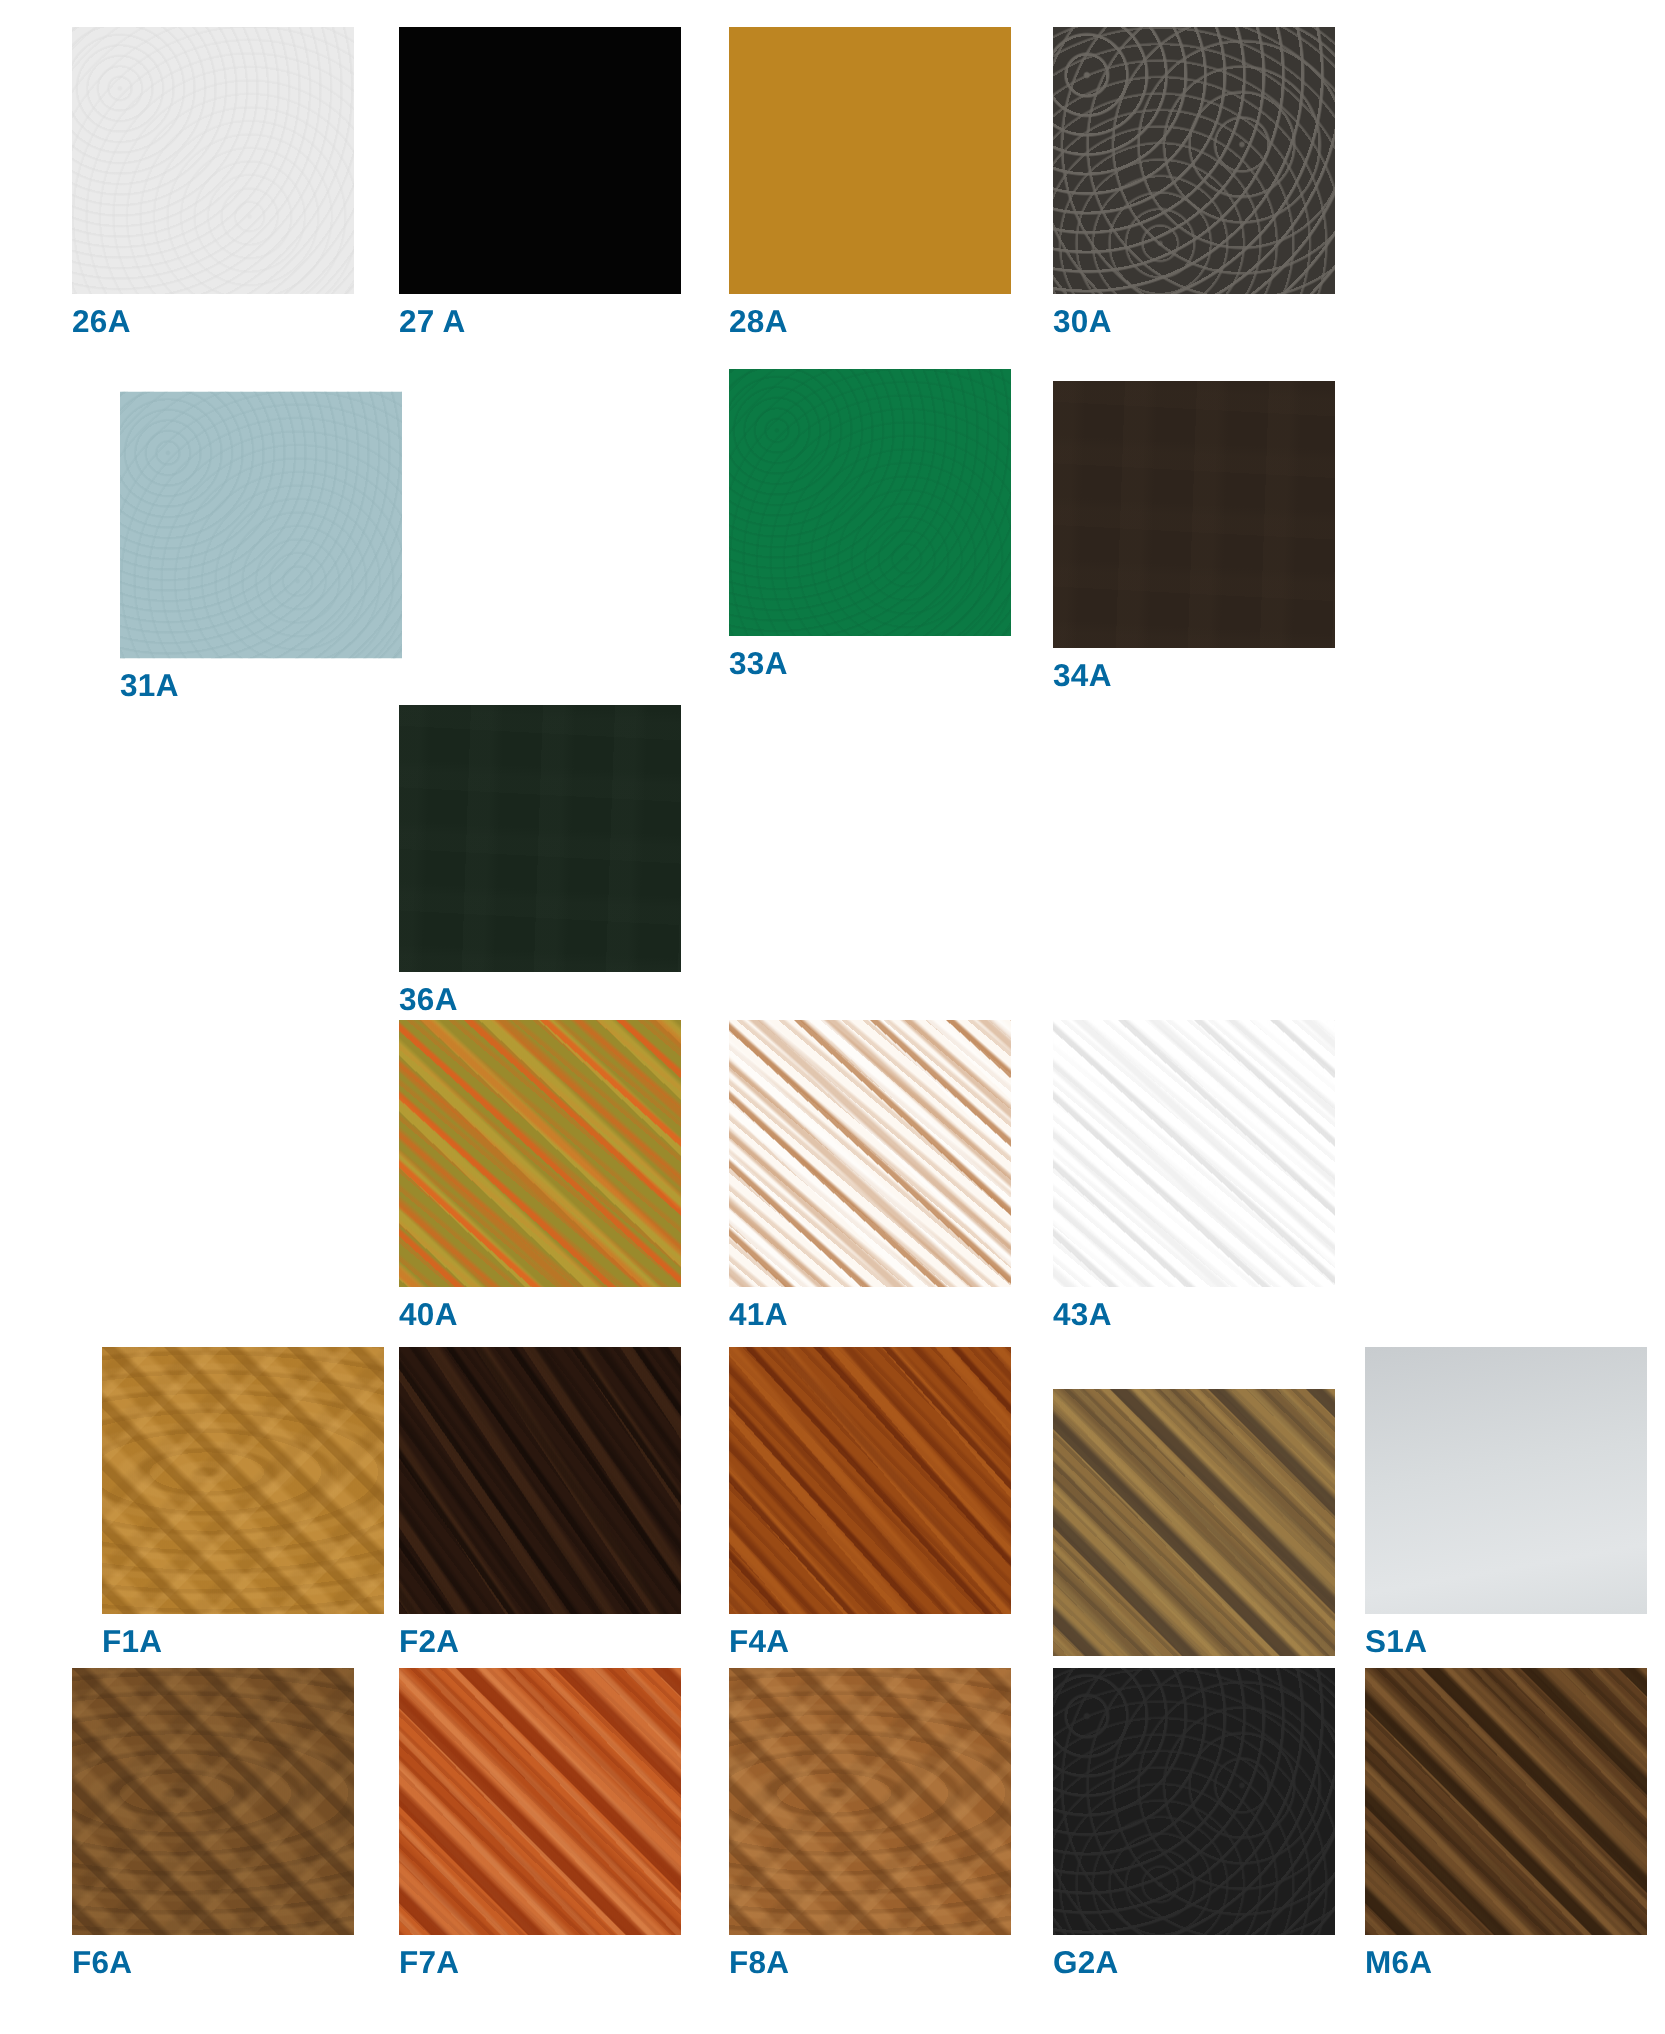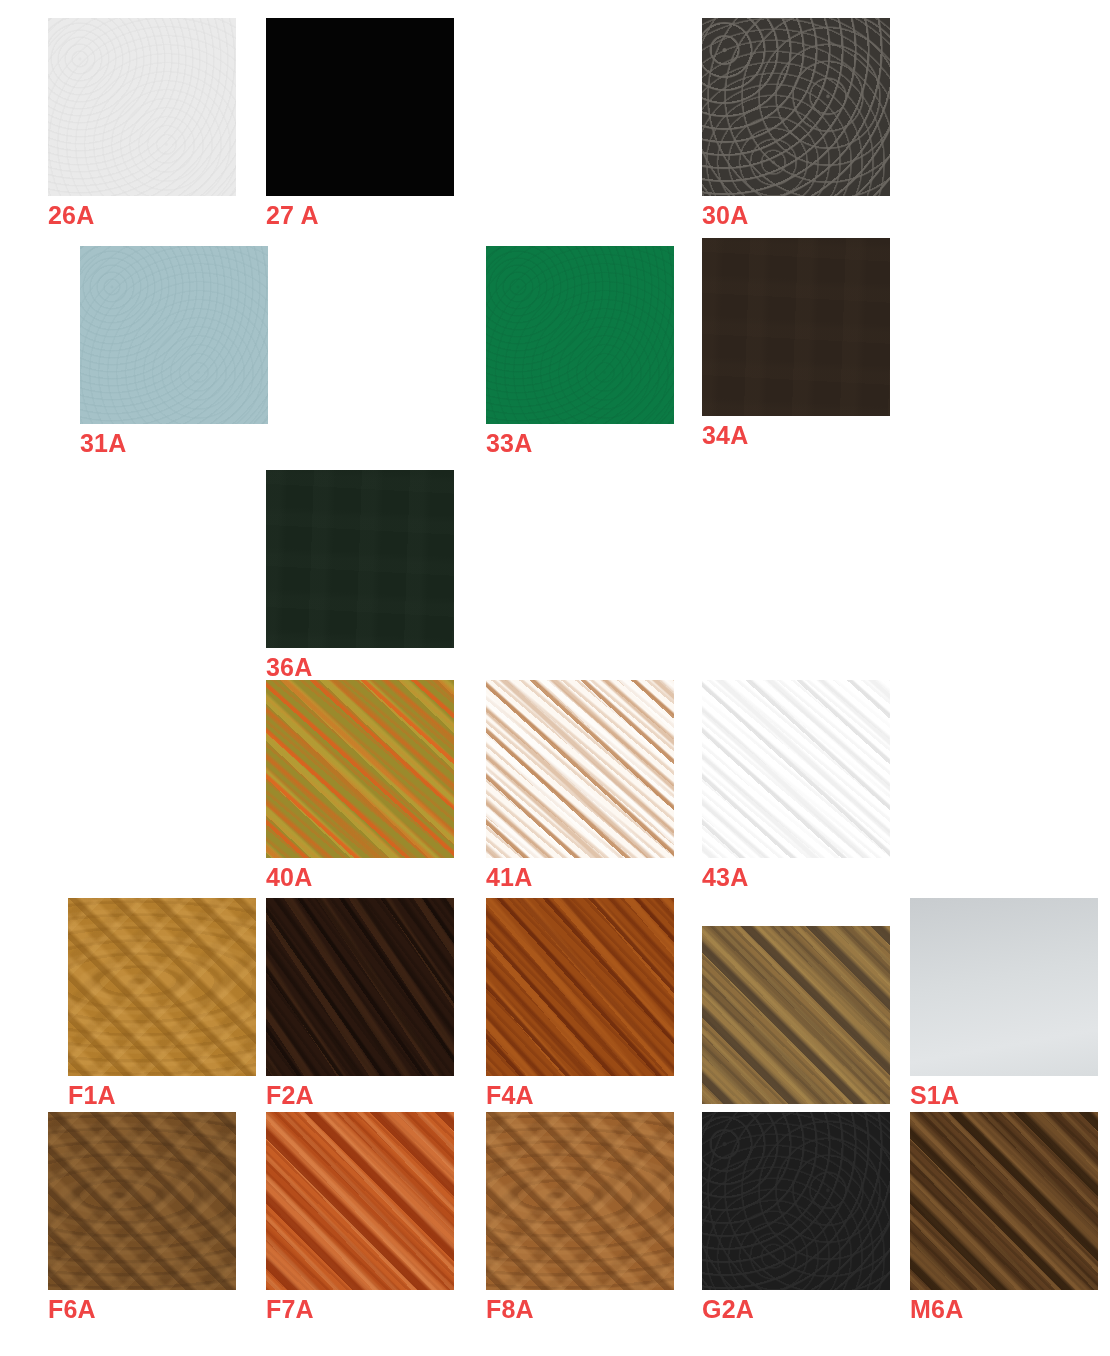--- a/index.html
+++ b/index.html
@@ -39,23 +39,23 @@
     width: 160%;
     height: 160%;
   }
   .swatch-chip .speckle {
     position: absolute;
     inset: 0;
   }
   .swatch-label {
     margin-top: 6px;
     font-family: "Liberation Sans", sans-serif;
-    font-size: 25px;
+    font-size: 21px;
     font-weight: bold;
-    color: #ef4444;
+    color: #0369a1;
     letter-spacing: 0.2px;
     line-height: 26px;
     white-space: nowrap;
   }
 </style>
 </head>
 <body>
 
 <div id="swatch-sheet">
     <div class="swatch-cell" style="left: 48px; top: 18px;">
@@ -64,42 +64,48 @@
         <div class="speckle" style="background-image: repeating-radial-gradient(circle at 17% 23%, rgba(220, 220, 220, 0.45) 0px, rgba(220, 220, 220, 0.45) 1px, rgba(220, 220, 220, 0) 2px, rgba(220, 220, 220, 0) 7px), repeating-radial-gradient(circle at 63% 71%, rgba(220, 220, 220, 0.35) 0px, rgba(220, 220, 220, 0.35) 1px, rgba(220, 220, 220, 0) 2px, rgba(220, 220, 220, 0) 9px);"></div>
       </div>
       <div class="swatch-label">26A</div>
     </div>
     <div class="swatch-cell" style="left: 266px; top: 18px;">
       <div class="swatch-chip" style="width: 188px; height: 178px;">
         <div class="base" style="background: rgb(4, 4, 4);"></div>
       </div>
       <div class="swatch-label">27 A</div>
     </div>
+    <div class="swatch-cell" style="left: 486px; top: 18px;">
+      <div class="swatch-chip" style="width: 188px; height: 178px;">
+        <div class="base" style="background: rgb(189, 133, 34);"></div>
+      </div>
+      <div class="swatch-label">28A</div>
+    </div>
     <div class="swatch-cell" style="left: 702px; top: 18px;">
       <div class="swatch-chip" style="width: 188px; height: 178px;">
         <div class="base" style="background: rgb(58, 55, 51);"></div>
         <div class="speckle" style="background-image: repeating-radial-gradient(circle at 12% 18%, rgba(107, 103, 97, 0.95) 0px, rgba(107, 103, 97, 0.95) 1.4px, rgba(107, 103, 97, 0) 2.6px, rgba(107, 103, 97, 0) 13px), repeating-radial-gradient(circle at 67% 44%, rgba(107, 103, 97, 0.8) 0px, rgba(107, 103, 97, 0.8) 1.2px, rgba(107, 103, 97, 0) 2.4px, rgba(107, 103, 97, 0) 17px), repeating-radial-gradient(circle at 38% 81%, rgba(107, 103, 97, 0.7) 0px, rgba(107, 103, 97, 0.7) 1px, rgba(107, 103, 97, 0) 2.2px, rgba(107, 103, 97, 0) 11px);"></div>
       </div>
       <div class="swatch-label">30A</div>
     </div>
-    <div class="swatch-cell" style="left: 48px; top: 246px; padding-left: 32px;">
+    <div class="swatch-cell" style="left: 48px; top: 261px; padding-left: 32px;">
       <div class="swatch-chip" style="width: 188px; height: 178px;">
         <div class="base" style="background: rgb(165, 194, 200);"></div>
         <div class="speckle" style="background-image: repeating-radial-gradient(circle at 17% 23%, rgba(150, 181, 187, 0.45) 0px, rgba(150, 181, 187, 0.45) 1px, rgba(150, 181, 187, 0) 2px, rgba(150, 181, 187, 0) 7px), repeating-radial-gradient(circle at 63% 71%, rgba(150, 181, 187, 0.35) 0px, rgba(150, 181, 187, 0.35) 1px, rgba(150, 181, 187, 0) 2px, rgba(150, 181, 187, 0) 9px);"></div>
       </div>
       <div class="swatch-label">31A</div>
     </div>
     <div class="swatch-cell" style="left: 486px; top: 246px;">
       <div class="swatch-chip" style="width: 188px; height: 178px;">
         <div class="base" style="background: rgb(11, 122, 68);"></div>
         <div class="speckle" style="background-image: repeating-radial-gradient(circle at 17% 23%, rgba(10, 109, 61, 0.45) 0px, rgba(10, 109, 61, 0.45) 1px, rgba(10, 109, 61, 0) 2px, rgba(10, 109, 61, 0) 7px), repeating-radial-gradient(circle at 63% 71%, rgba(10, 109, 61, 0.35) 0px, rgba(10, 109, 61, 0.35) 1px, rgba(10, 109, 61, 0) 2px, rgba(10, 109, 61, 0) 9px);"></div>
       </div>
       <div class="swatch-label">33A</div>
     </div>
-    <div class="swatch-cell" style="left: 702px; top: 238px;">
+    <div class="swatch-cell" style="left: 702px; top: 254px;">
       <div class="swatch-chip" style="width: 188px; height: 178px;">
         <div class="base" style="background: rgb(46, 36, 28);"></div>
         <div class="speckle" style="background-image: repeating-linear-gradient(92deg, rgba(58, 46, 35, 0.3) 0px, rgba(58, 46, 35, 0.3) 14px, rgba(58, 46, 35, 0) 22px, rgba(58, 46, 35, 0) 48px), repeating-linear-gradient(3deg, rgba(58, 46, 35, 0.22) 0px, rgba(58, 46, 35, 0.22) 11px, rgba(58, 46, 35, 0) 19px, rgba(58, 46, 35, 0) 41px);"></div>
       </div>
       <div class="swatch-label">34A</div>
     </div>
     <div class="swatch-cell" style="left: 266px; top: 470px;">
       <div class="swatch-chip" style="width: 188px; height: 178px;">
         <div class="base" style="background: rgb(25, 38, 28);"></div>
         <div class="speckle" style="background-image: repeating-linear-gradient(92deg, rgba(36, 50, 39, 0.3) 0px, rgba(36, 50, 39, 0.3) 14px, rgba(36, 50, 39, 0) 22px, rgba(36, 50, 39, 0) 48px), repeating-linear-gradient(3deg, rgba(36, 50, 39, 0.22) 0px, rgba(36, 50, 39, 0.22) 11px, rgba(36, 50, 39, 0) 19px, rgba(36, 50, 39, 0) 41px);"></div>

